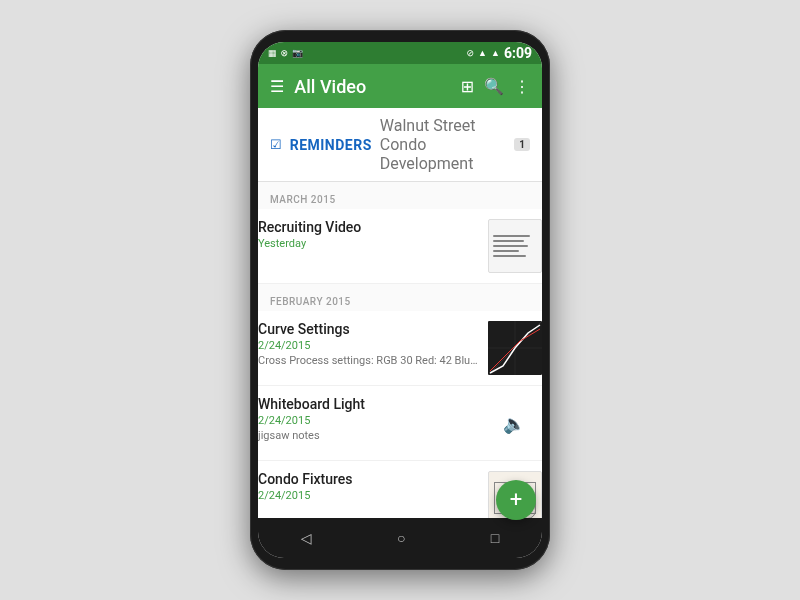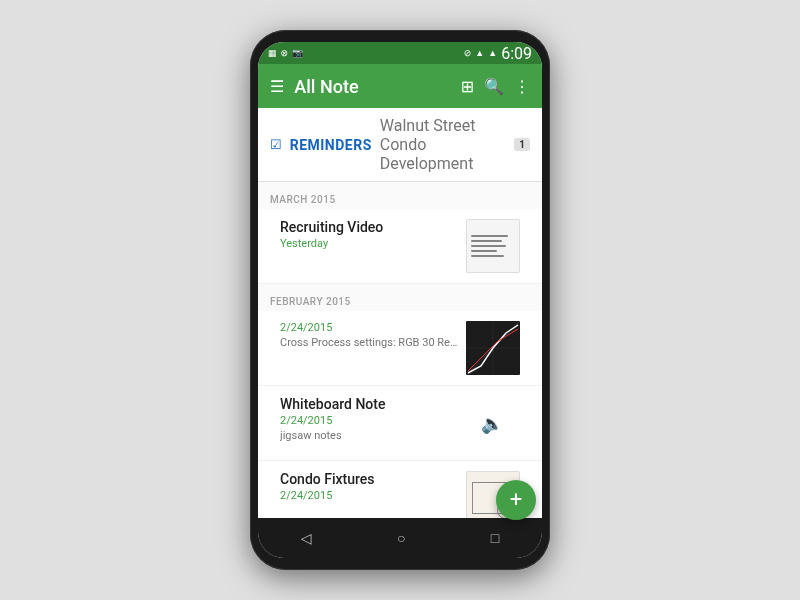--- a/index.html
+++ b/index.html
@@ -52,22 +52,22 @@
       display: flex;
       gap: 4px;
       align-items: center;
     }
     .status-icon {
       color: #fff;
       font-size: 9px;
     }
     .status-time {
       color: #fff;
-      font-size: 16px;
-      font-weight: normal;
+      font-size: 14px;
+      font-weight: bold;
     }
 
     
     .app-bar {
       background: #43a047;
       height: 44px;
       display: flex;
       align-items: center;
       padding: 0 12px;
       gap: 10px;
@@ -142,21 +142,21 @@
       font-size: 10px;
       color: #9e9e9e;
       font-weight: 500;
       letter-spacing: 0.5px;
       text-transform: uppercase;
     }
 
     
     .note-item {
       background: #fff;
-      padding: 10px 22px;
+      padding: 10px 0;
       display: flex;
       align-items: flex-start;
       gap: 8px;
       border-bottom: 1px solid #f0f0f0;
       cursor: pointer;
       position: relative;
     }
     .note-content {
       flex: 1;
       min-width: 0;
@@ -318,21 +318,21 @@
       <div class="status-right">
         <span class="status-icon">⊘</span>
         <span class="status-icon">▲</span>
         <span class="status-icon">▲</span>
         <span class="status-time">6:09</span>
       </div>
     </div>
 
     <div class="app-bar">
       <span class="app-bar-icon">☰</span>
-      <span class="app-bar-title">All Note</span>
+      <span class="app-bar-title">All Video</span>
       <div class="app-bar-actions">
         <span class="app-bar-action-icon">⊞</span>
         <span class="app-bar-action-icon">🔍</span>
         <span class="app-bar-action-icon">⋮</span>
       </div>
     </div>
 
     <div class="content">
 
       <div class="reminder-banner">
@@ -357,20 +357,21 @@
             <div class="hw-line"></div>
             <div class="hw-line"></div>
           </div>
         </div>
       </div>
 
       <div class="section-header">FEBRUARY 2015</div>
 
       <div class="note-item">
         <div class="note-content">
+          <div class="note-title">Curve Settings</div>
           <div class="note-date">2/24/2015</div>
           <div class="note-snippet">Cross Process settings: RGB 30 Red: 42 Blue: 12 Green: 4</div>
         </div>
         <div class="note-thumbnail dark">
           <div class="curve-thumb">
             <svg viewBox="0 0 54 54" preserveAspectRatio="none">
               <rect width="54" height="54" fill="#1c1c1c"></rect>
 
               <line x1="0" y1="54" x2="54" y2="0" stroke="#444" stroke-width="0.5"></line>
               <line x1="0" y1="27" x2="54" y2="27" stroke="#333" stroke-width="0.5"></line>
@@ -379,21 +380,21 @@
               <polyline points="2,52 15,45 27,27 40,12 52,4" fill="none" stroke="#fff" stroke-width="1.5"></polyline>
 
               <polyline points="2,50 10,42 22,30 32,20 52,8" fill="none" stroke="#e53935" stroke-width="1"></polyline>
             </svg>
           </div>
         </div>
       </div>
 
       <div class="note-item">
         <div class="note-content">
-          <div class="note-title">Whiteboard Note</div>
+          <div class="note-title">Whiteboard Light</div>
           <div class="note-date">2/24/2015</div>
           <div class="note-snippet">jigsaw notes</div>
         </div>
         <div class="note-thumbnail" style="background:transparent;border:none;justify-content:center;align-items:center;">
           <span class="audio-icon">🔈</span>
         </div>
       </div>
 
       <div class="note-item">
         <div class="note-content">

